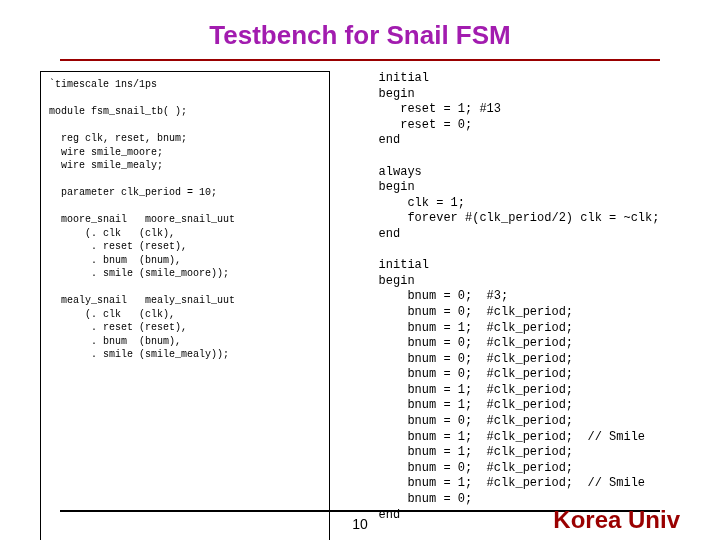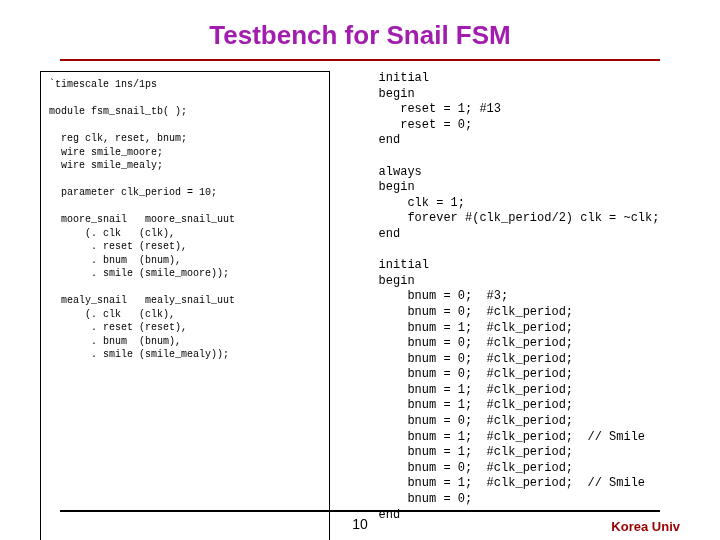--- a/index.html
+++ b/index.html
@@ -59,21 +59,21 @@
     left: 0;
     right: 0;
     text-align: center;
     font-size: 14px;
     color: #000;
   }
   .footer-right {
     position: absolute;
     bottom: 6px;
     right: 40px;
-    font-size: 13px;
+    font-size: 24px;
     font-weight: bold;
     color: #9a0000;
   }
 </style>
 </head>
 <body>
 
 <div class="title">Testbench for Snail FSM</div>
 <div class="hr-top"></div>
 

